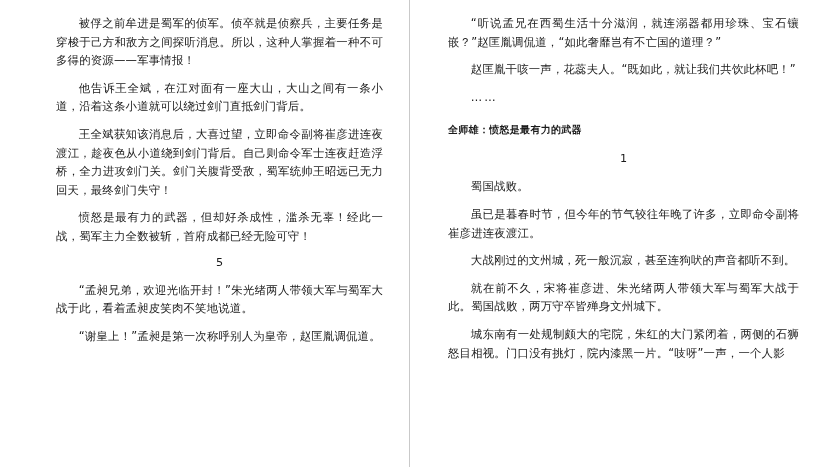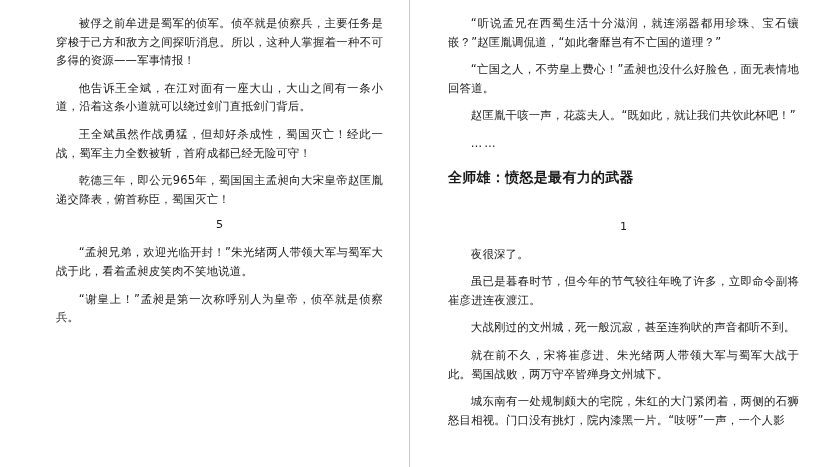--- a/index.html
+++ b/index.html
@@ -48,23 +48,23 @@
     text-indent: 2em;
     letter-spacing: 0.2px;
   }
   .pagenum {
     text-align: center;
     font-size: 11.2px;
     margin: 6px 0 10px 0;
     line-height: 16px;
   }
   .chapter-title {
-    font-size: 14px;
+    font-size: 10px;
     font-weight: bold;
-    margin: 14px 0 32px 0;
+    margin: 14px 0 11px 0;
     line-height: 20px;
     letter-spacing: 0.3px;
   }
   .section-num {
     text-align: center;
     font-size: 11.2px;
     margin: 0 0 10px 0;
     line-height: 16px;
   }
   .ellipsis {
@@ -76,37 +76,36 @@
   }
 </style>
 </head>
 <body>
 
 <div class="spread">
 
   <div class="page page-left">
     <p class="para">被俘之前牟进是蜀军的侦军。侦卒就是侦察兵，主要任务是穿梭于己方和敌方之间探听消息。所以，这种人掌握着一种不可多得的资源——军事情报！</p>
     <p class="para">他告诉王全斌，在江对面有一座大山，大山之间有一条小道，沿着这条小道就可以绕过剑门直抵剑门背后。</p>
-    <p class="para">王全斌虽然作战勇猛，但却好杀成性，蜀国灭亡！经此一战，蜀军主力全数被斩，首府成都已经无险可守！</p>
-    <p class="para">乾德三年，即公元965年，蜀国国主孟昶向大宋皇帝赵匡胤递交降表，俯首称臣，蜀国灭亡！</p>
+    <p class="para">王全斌获知该消息后，大喜过望，立即命令副将崔彦进连夜渡江，趁夜色从小道绕到剑门背后。自己则命令军士连夜赶造浮桥，全力进攻剑门关。剑门关腹背受敌，蜀军统帅王昭远已无力回天，最终剑门失守！</p>
+    <p class="para">愤怒是最有力的武器，但却好杀成性，滥杀无辜！经此一战，蜀军主力全数被斩，首府成都已经无险可守！</p>
     <div class="pagenum">5</div>
     <p class="para">“孟昶兄弟，欢迎光临开封！”朱光绪两人带领大军与蜀军大战于此，看着孟昶皮笑肉不笑地说道。</p>
-    <p class="para">“谢皇上！”孟昶是第一次称呼别人为皇帝，侦卒就是侦察兵。</p>
+    <p class="para">“谢皇上！”孟昶是第一次称呼别人为皇帝，赵匡胤调侃道。</p>
 
   </div>
 
   <div class="gutter"></div>
 
   <div class="page page-right">
     <p class="para">“听说孟兄在西蜀生活十分滋润，就连溺器都用珍珠、宝石镶嵌？”赵匡胤调侃道，“如此奢靡岂有不亡国的道理？”</p>
-    <p class="para">“亡国之人，不劳皇上费心！”孟昶也没什么好脸色，面无表情地回答道。</p>
     <p class="para">赵匡胤干咳一声，花蕊夫人。“既如此，就让我们共饮此杯吧！”</p>
     <p class="ellipsis">……</p>
     <h2 class="chapter-title">全师雄：愤怒是最有力的武器</h2>
     <div class="section-num">1</div>
-    <p class="para">夜很深了。</p>
+    <p class="para">蜀国战败。</p>
     <p class="para">虽已是暮春时节，但今年的节气较往年晚了许多，立即命令副将崔彦进连夜渡江。</p>
     <p class="para">大战刚过的文州城，死一般沉寂，甚至连狗吠的声音都听不到。</p>
     <p class="para">就在前不久，宋将崔彦进、朱光绪两人带领大军与蜀军大战于此。蜀国战败，两万守卒皆殚身文州城下。</p>
     <p class="para">城东南有一处规制颇大的宅院，朱红的大门紧闭着，两侧的石狮怒目相视。门口没有挑灯，院内漆黑一片。“吱呀”一声，一个人影</p>
   </div>
 
 </div>
 
 </body></html>

